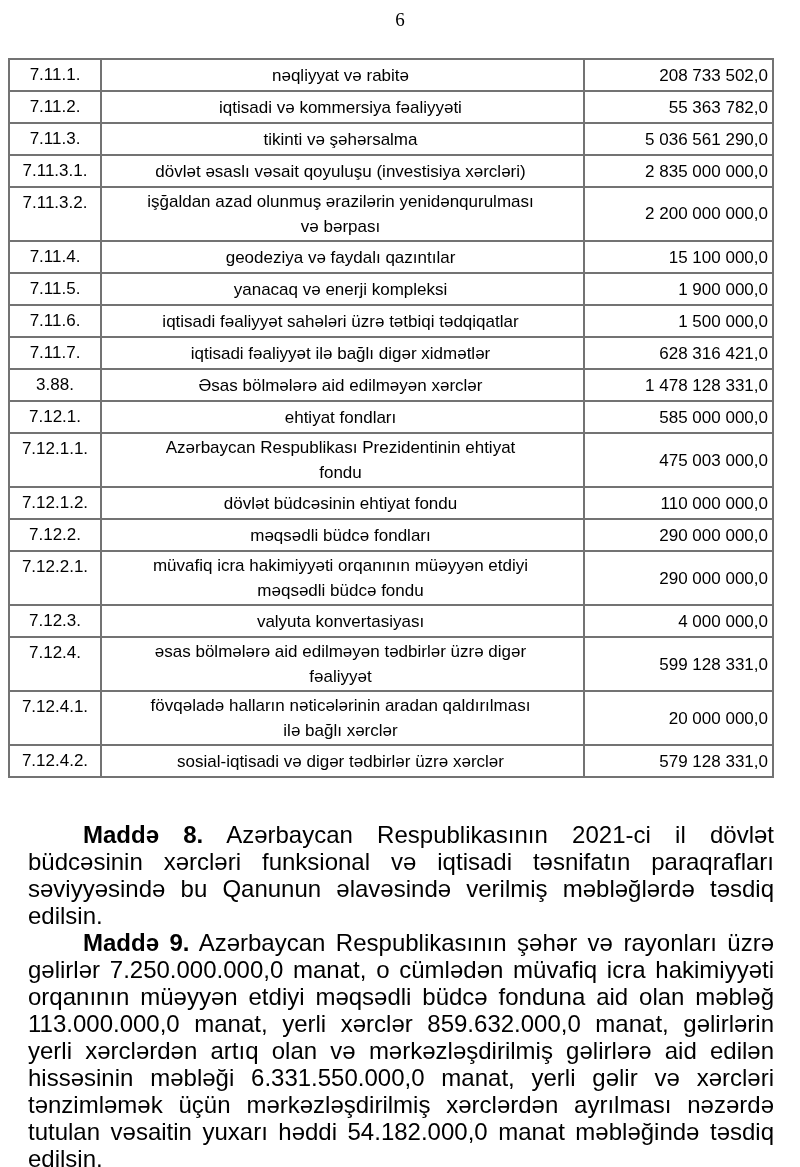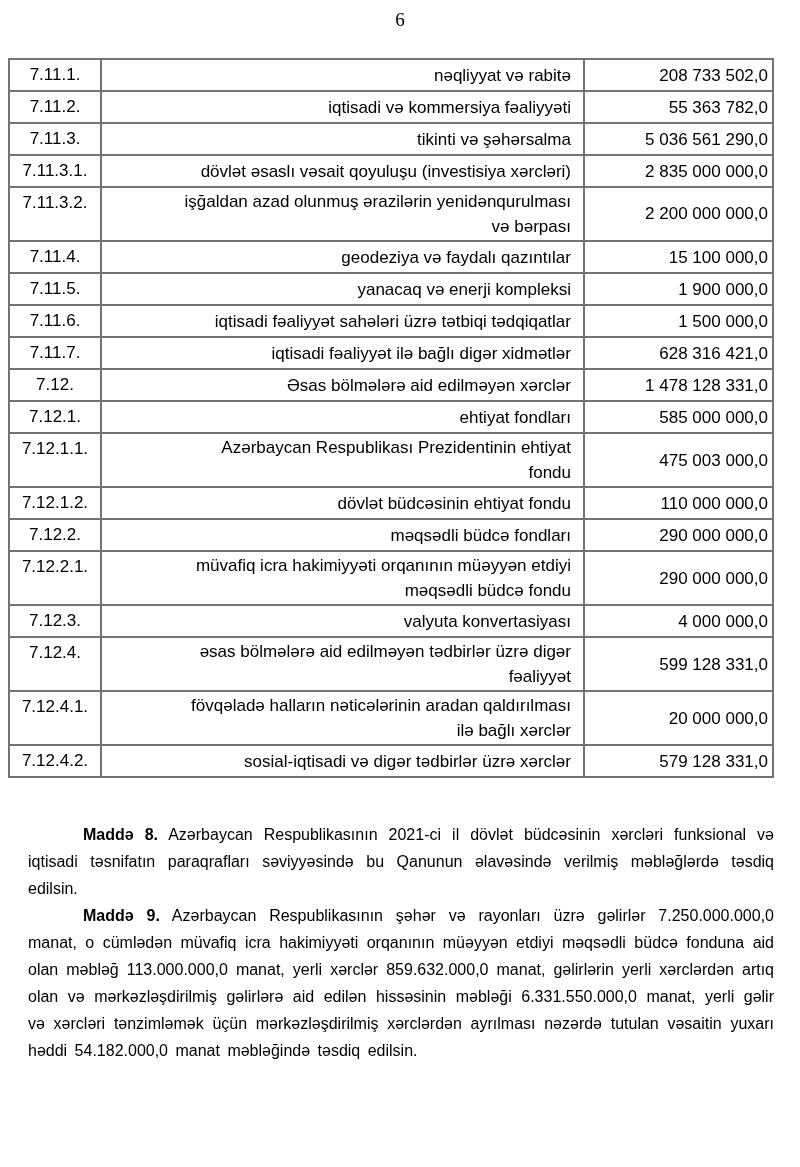--- a/index.html
+++ b/index.html
@@ -35,39 +35,39 @@
     line-height: 25px;
     height: 27px;
     overflow: hidden;
   }
   td.cell-code {
     text-align: center;
     vertical-align: top;
     padding: 2px 2px 1px 2px;
   }
   td.cell-desc {
-    text-align: right;
+    text-align: center;
     vertical-align: middle;
     padding: 1px 12px 1px 8px;
     white-space: pre-line;
   }
   td.cell-amount {
     text-align: right;
     vertical-align: middle;
     padding: 1px 4px 1px 2px;
   }
   td.cell-amount.valign-bottom {
     vertical-align: bottom;
     padding-bottom: 14px;
   }
   .articles {
     margin: 0 26px 0 28px;
   }
   p.article {
-    font-size: 16px;
+    font-size: 24px;
     line-height: 27px;
     text-align: justify;
     text-indent: 55px;
     word-spacing: 3px;
     margin: 0;
   }
   p.article-8 { margin-top: 43px; }
   p.article-9 { }
   .article-label { font-weight: bold; }
 </style>
@@ -123,21 +123,21 @@
     <td class="cell-code">7.11.6.</td>
     <td class="cell-desc">iqtisadi fəaliyyət sahələri üzrə tətbiqi tədqiqatlar</td>
     <td class="cell-amount">1 500 000,0</td>
   </tr>
       <tr>
     <td class="cell-code">7.11.7.</td>
     <td class="cell-desc">iqtisadi fəaliyyət ilə bağlı digər xidmətlər</td>
     <td class="cell-amount">628 316 421,0</td>
   </tr>
       <tr>
-    <td class="cell-code">7.12.</td>
+    <td class="cell-code">3.88.</td>
     <td class="cell-desc">Əsas bölmələrə aid edilməyən xərclər</td>
     <td class="cell-amount">1 478 128 331,0</td>
   </tr>
       <tr>
     <td class="cell-code">7.12.1.</td>
     <td class="cell-desc">ehtiyat fondları</td>
     <td class="cell-amount">585 000 000,0</td>
   </tr>
       <tr>
     <td class="cell-code">7.12.1.1.</td>

